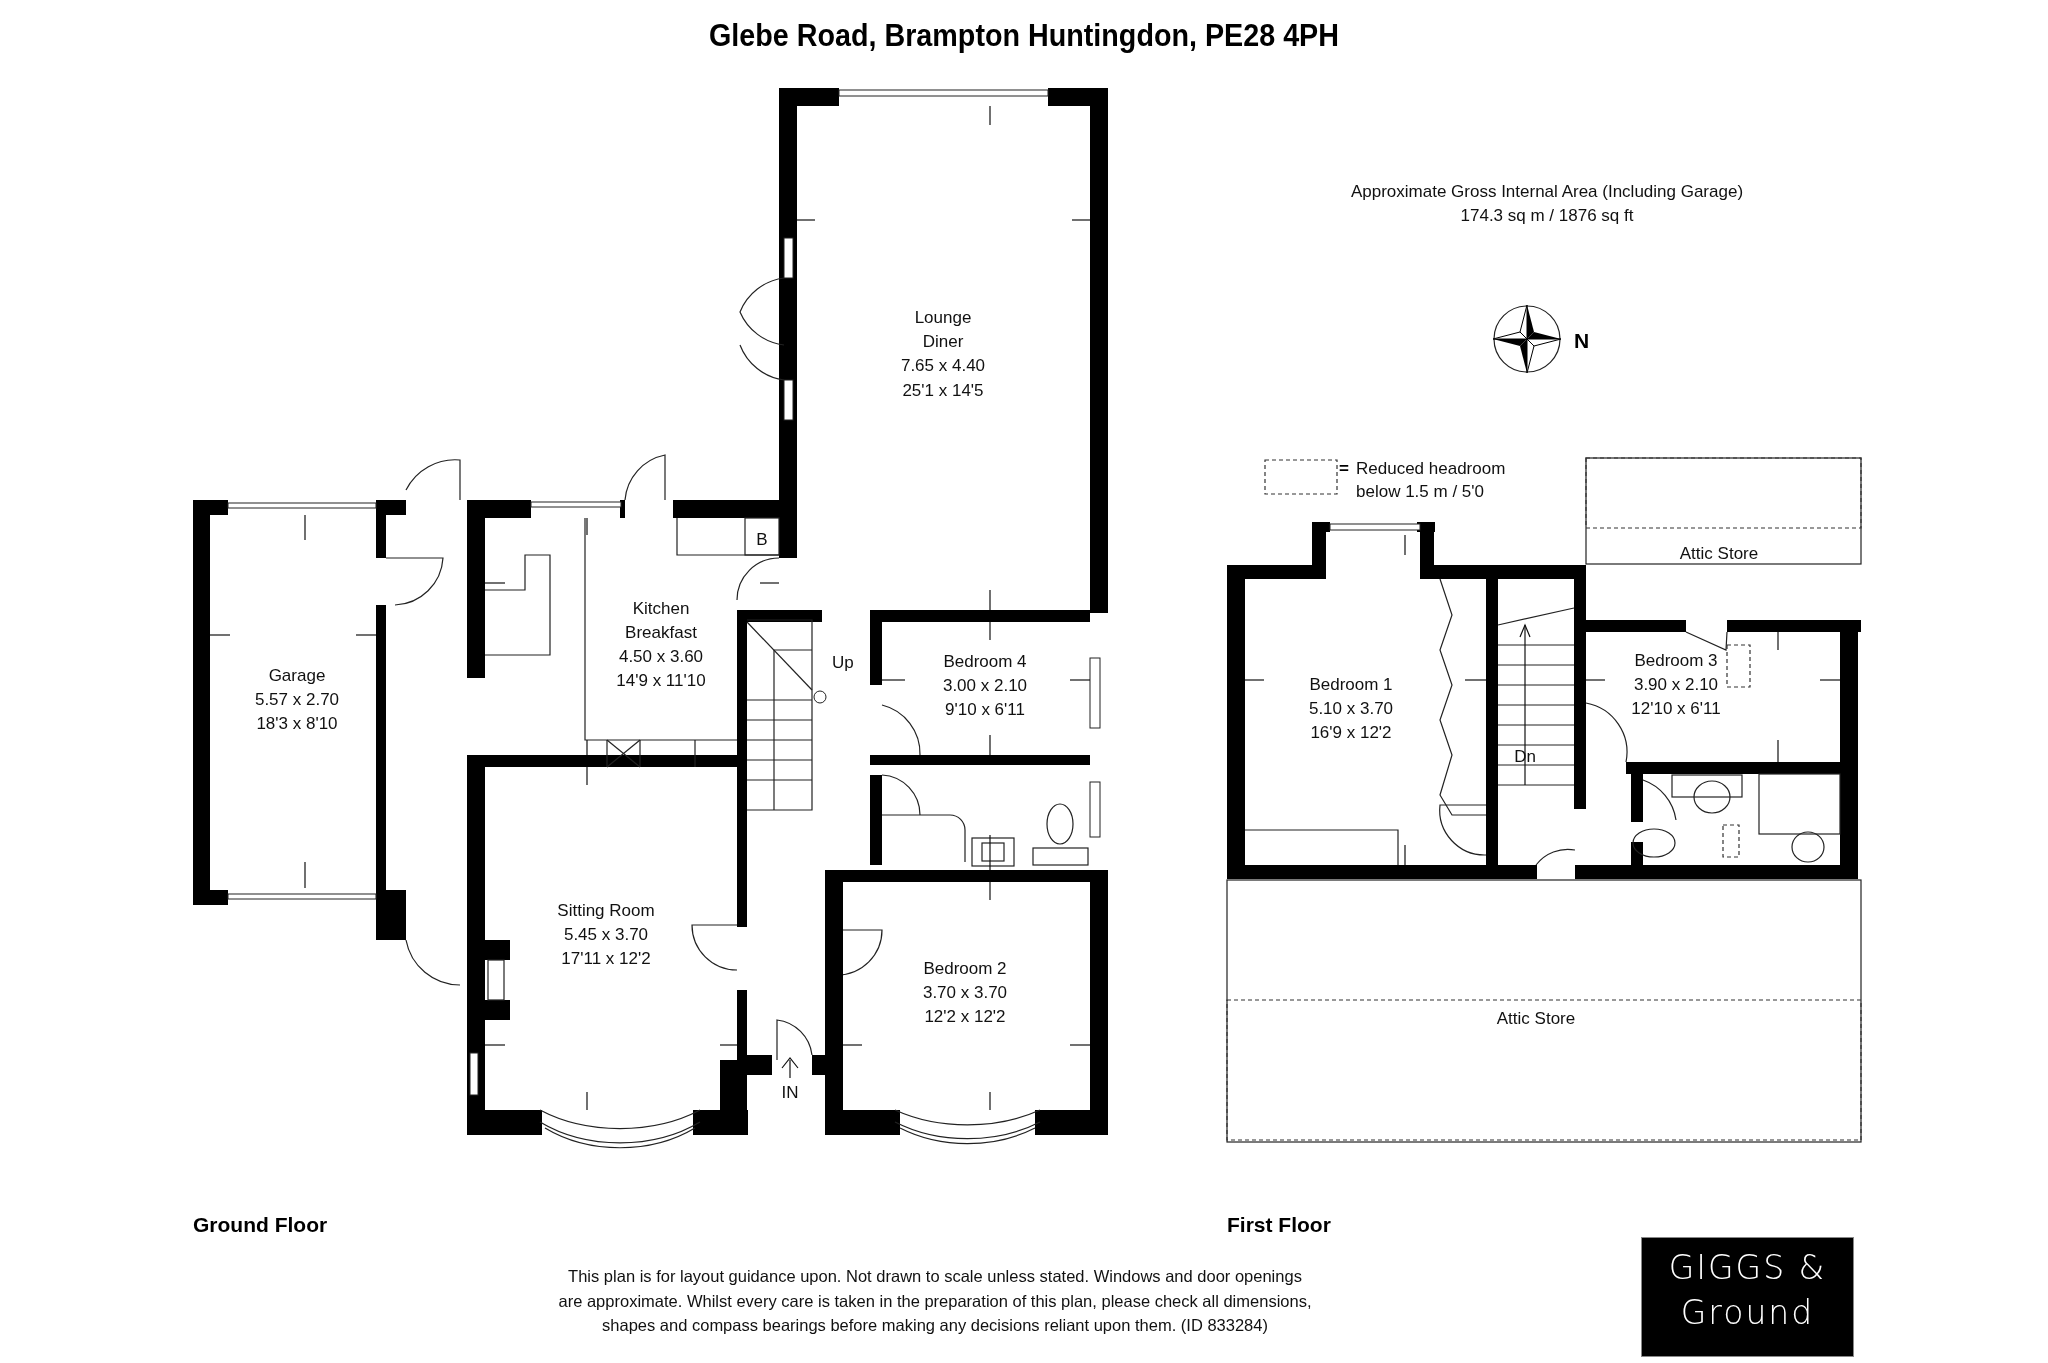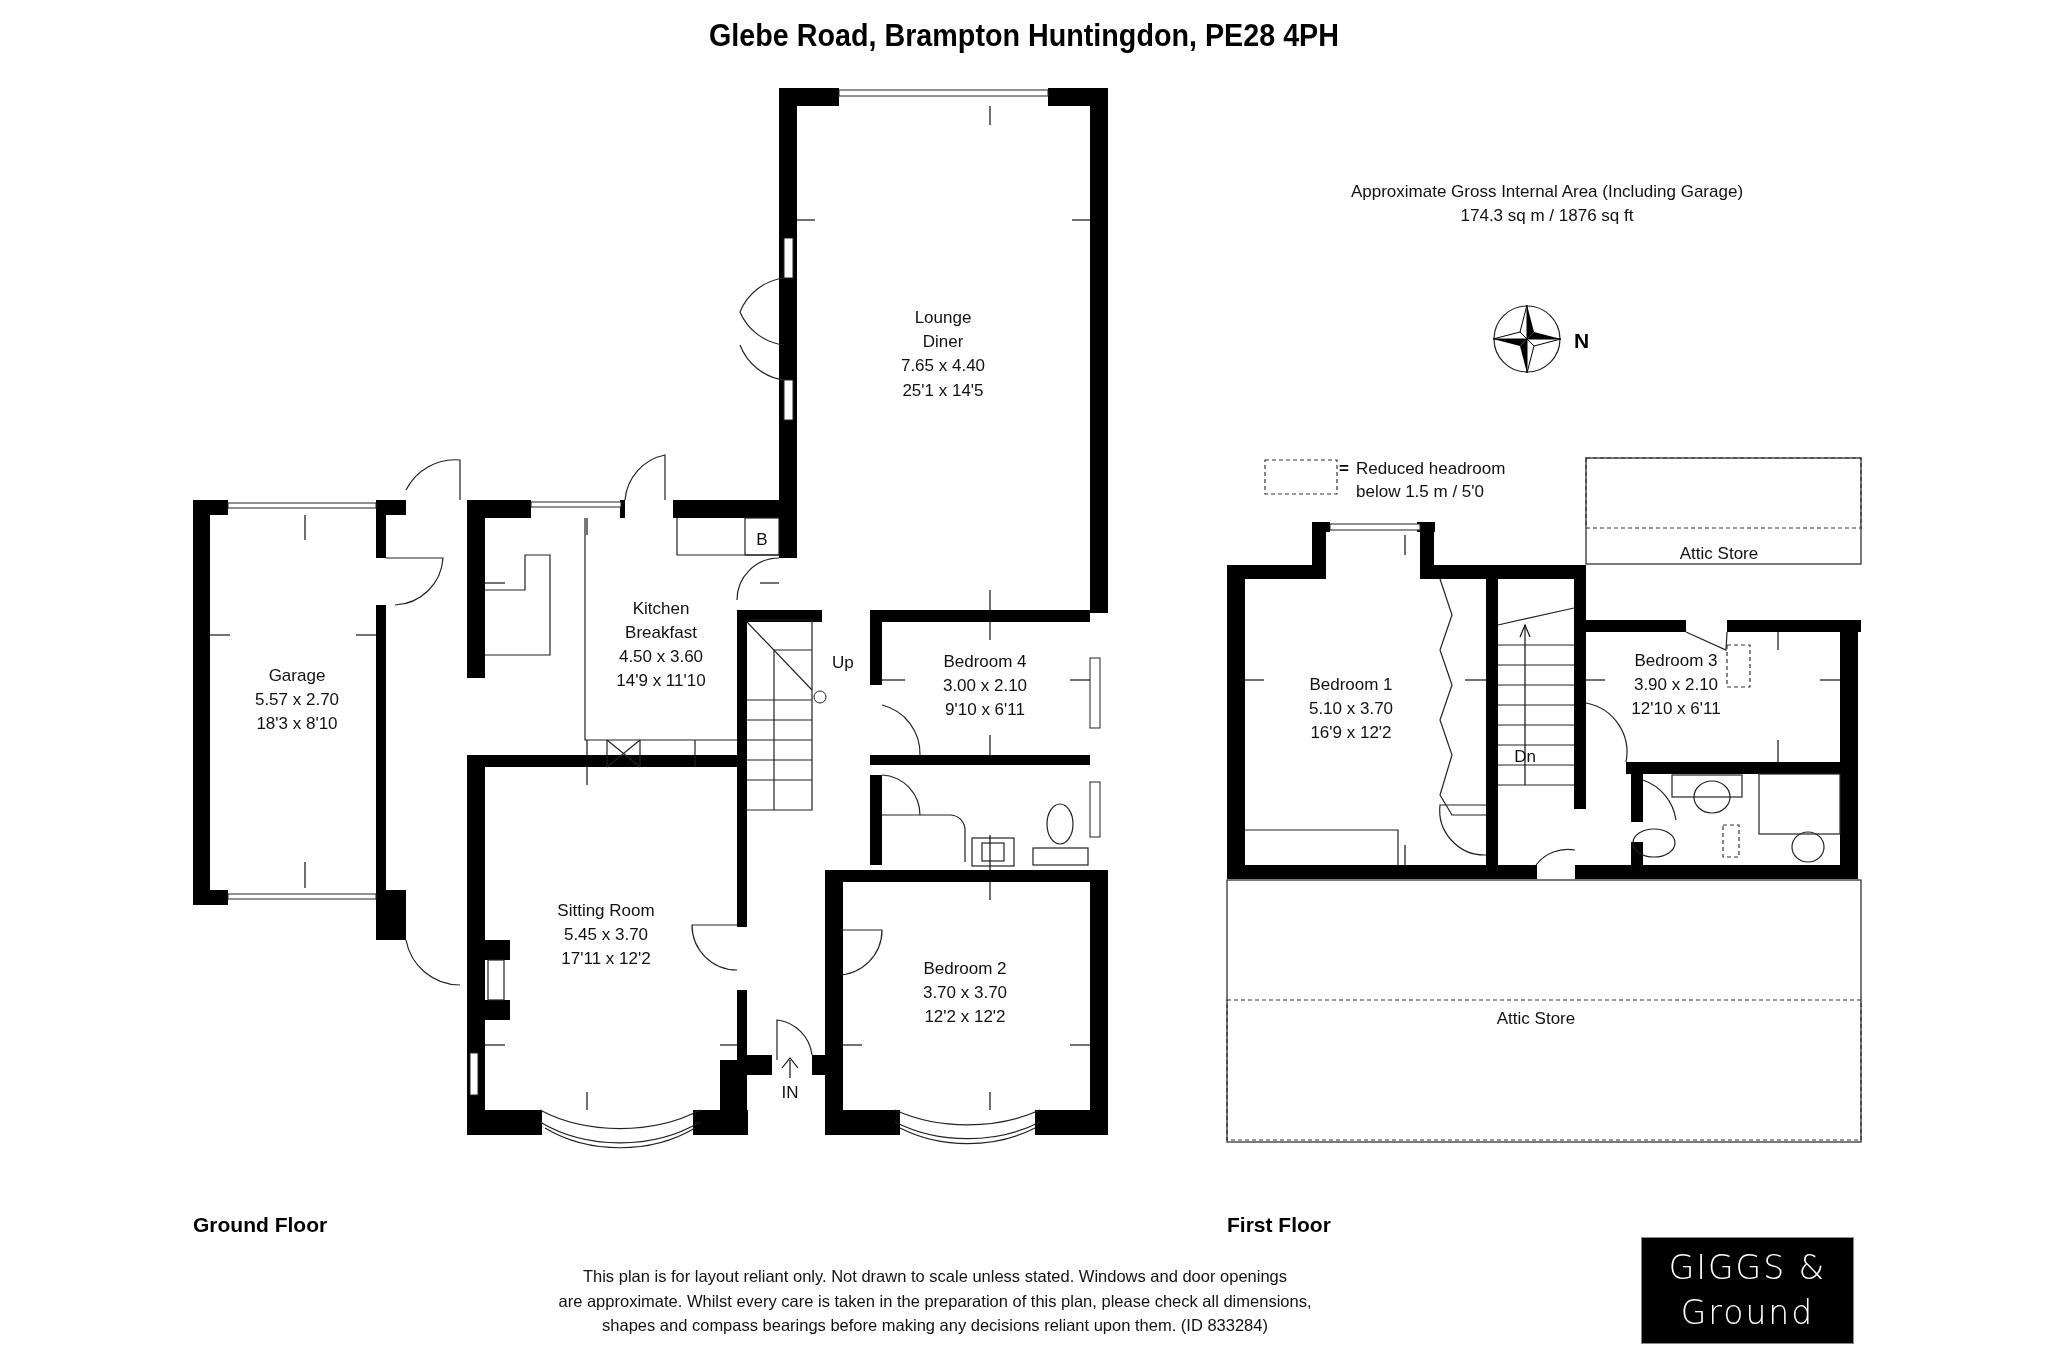--- a/index.html
+++ b/index.html
@@ -5,21 +5,21 @@
     html, body { margin: 0; padding: 0; background: #ffffff; }
     body { width: 2048px; height: 1363px; position: relative; overflow: hidden; font-family: "Liberation Sans", sans-serif; color: #111; }
     #plan { position: absolute; left: 0; top: 0; width: 2048px; height: 1363px; }
     .t { font-family: "Liberation Sans", sans-serif; fill: #111; font-size: 17px; }
     .tb { font-family: "Liberation Sans", sans-serif; fill: #000; font-weight: bold; }
     .wall { fill: #000; }
     .thin { stroke: #222; stroke-width: 1.2; fill: none; }
     .dash { stroke: #333; stroke-width: 1.2; fill: none; stroke-dasharray: 4 3; }
     .win { stroke: #222; stroke-width: 1; fill: #fff; }
     .arr { stroke: #111; stroke-width: 1.2; fill: none; }
-    .logo { position: absolute; left: 1641px; top: 1237px; width: 213px; height: 107px; background: #000; border: 1px solid #888; color: #fff; box-sizing: border-box; }
+    .logo { position: absolute; left: 1641px; top: 1237px; width: 213px; height: 120px; background: #000; border: 1px solid #888; color: #fff; box-sizing: border-box; }
     .logo .l1, .logo .l2 { position: absolute; left: 0; width: 100%; text-align: center; font-family: "DejaVu Sans", sans-serif; font-size: 33px; letter-spacing: 2px; font-weight: 300; }
     .logo .l1 { top: 10px; }
     .logo .l2 { top: 55px; }
     .disclaimer { position: absolute; left: 540px; top: 1264px; width: 790px; text-align: center; font-size: 16.5px; line-height: 24.5px; color: #111; }
     .disclaimer div { white-space: nowrap; }
   </style>
 </head>
 <body>
 
 <svg id="plan" viewBox="0 0 2048 1363" xmlns="http://www.w3.org/2000/svg">
@@ -326,21 +326,21 @@
     </g>
     <text class="t" x="1719" y="559" text-anchor="middle">Attic Store</text>
     <text class="t" x="1536" y="1024" text-anchor="middle">Attic Store</text>
   </g>
 
   <text class="tb" x="193" y="1232" font-size="21">Ground Floor</text>
   <text class="tb" x="1227" y="1232" font-size="21">First Floor</text>
 </svg>
 
 <div class="disclaimer">
-  <div>This plan is for layout reliant only. Not drawn to scale unless stated. Windows and door openings</div>
+  <div>This plan is for layout guidance upon. Not drawn to scale unless stated. Windows and door openings</div>
   <div>are approximate. Whilst every care is taken in the preparation of this plan, please check all dimensions,</div>
   <div>shapes and compass bearings before making any decisions reliant upon them. (ID 833284)</div>
 </div>
 
 <div class="logo">
   <div class="l1">GIGGS &amp;</div>
   <div class="l2">Ground</div>
 </div>
 
 </body></html>

